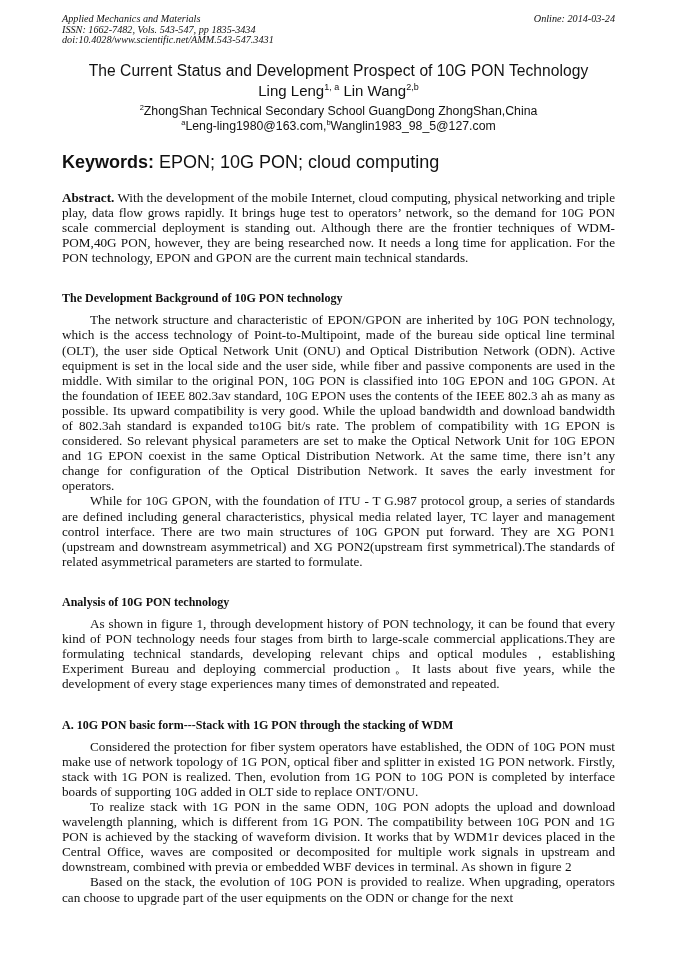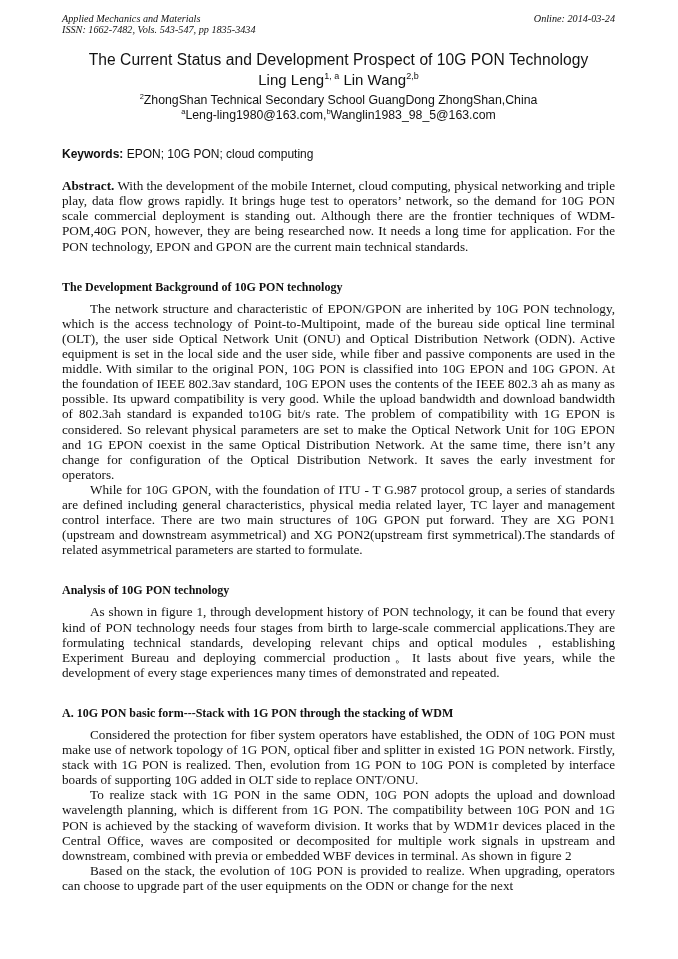--- a/index.html
+++ b/index.html
@@ -7,48 +7,49 @@
   .page { position: absolute; left: 62px; top: 14px; width: 553px; }
   .serif { font-family: "Liberation Serif", "DejaVu Serif", serif; }
   .sans { font-family: "Liberation Sans", "DejaVu Sans", sans-serif; }
   .header { position: relative; font-style: italic; font-size: 10.2px; line-height: 10.6px; }
   .header .online { position: absolute; right: 0; top: 0; }
   .title { text-align: center; font-weight: normal; font-size: 15.6px; margin-top: 16px; letter-spacing: 0.05px; }
   .authors { text-align: center; font-size: 15px; margin-top: 2px; }
   .authors sup { font-size: 9px; vertical-align: 6px; line-height: 0; }
   .affil { text-align: center; font-size: 12.3px; line-height: 15px; margin-top: 5px; }
   .affil sup { font-size: 7.5px; vertical-align: 5px; line-height: 0; }
-  .keywords { font-size: 12px; margin-top: 24px; }
+  .keywords { font-size: 18px; margin-top: 18px; }
   .keywords b { font-weight: bold; }
   .para { font-size: 13.2px; line-height: 15.1px; text-align: justify; margin: 0; }
   .abstract { margin-top: 17px; }
   .indent { text-indent: 28px; }
   .heading { font-weight: bold; font-size: 12px; line-height: 15.1px; margin-top: 26px; margin-bottom: 6px; }
 </style>
 </head>
 <body>
 
 <div class="page">
 
   <div class="header serif">
     <div>Applied Mechanics and Materials</div>
     <div>ISSN: 1662-7482, Vols. 543-547, pp 1835-3434</div>
+    <div>doi:10.4028/www.scientific.net/AMM.543-547.3431</div>
     <div class="online">Online: 2014-03-24</div>
   </div>
 
   <div class="title sans">The Current Status and Development Prospect of 10G PON Technology</div>
 
   <div class="authors sans">
     <span>Ling Leng</span><sup>1, a</sup>
     <span>Lin Wang</span><sup>2,b</sup>
   </div>
 
   <div class="affil sans">
     <div><sup>2</sup><span>ZhongShan Technical Secondary School GuangDong ZhongShan,China</span></div>
-    <div><sup>a</sup><span>Leng-ling1980@163.com,</span><sup>b</sup><span>Wanglin1983_98_5@163.com</span></div>
+    <div><sup>a</sup><span>Leng-ling1980@163.com,</span><sup>b</sup><span>Wanglin1983_98_5@127.com</span></div>
   </div>
 
   <div class="keywords sans"><b>Keywords:</b><span> EPON; 10G PON; cloud computing</span></div>
 
   <p class="para abstract serif"><b>Abstract.</b><span> With the development of the mobile Internet, cloud computing, physical networking and triple play, data flow grows rapidly. It brings huge test to operators’ network, so the demand for 10G PON scale commercial deployment is standing out. Although there are the frontier techniques of WDM-POM,40G PON, however, they are being researched now. It needs a long time for application. For the PON technology, EPON and GPON are the current main technical standards.</span></p>
 
   <div class="heading serif">The Development Background of 10G PON technology</div>
   <p class="para indent serif">The network structure and characteristic of EPON/GPON are inherited by 10G PON technology, which is the access technology of Point-to-Multipoint, made of the bureau side optical line terminal (OLT), the user side Optical Network Unit (ONU) and Optical Distribution Network (ODN). Active equipment is set in the local side and the user side, while fiber and passive components are used in the middle. With similar to the original PON, 10G PON is classified into 10G EPON and 10G GPON. At the foundation of IEEE 802.3av standard, 10G EPON uses the contents of the IEEE 802.3 ah as many as possible. Its upward compatibility is very good. While the upload bandwidth and download bandwidth of 802.3ah standard is expanded to10G bit/s rate. The problem of compatibility with 1G EPON is considered. So relevant physical parameters are set to make the Optical Network Unit for 10G EPON and 1G EPON coexist in the same Optical Distribution Network. At the same time, there isn’t any change for configuration of the Optical Distribution Network. It saves the early investment for operators.</p>
   <p class="para indent serif">While for 10G GPON, with the foundation of ITU - T G.987 protocol group, a series of standards are defined including general characteristics, physical media related layer, TC layer and management control interface. There are two main structures of 10G GPON put forward. They are XG PON1 (upstream and downstream asymmetrical) and XG PON2(upstream first symmetrical).The standards of related asymmetrical parameters are started to formulate.</p>
 

